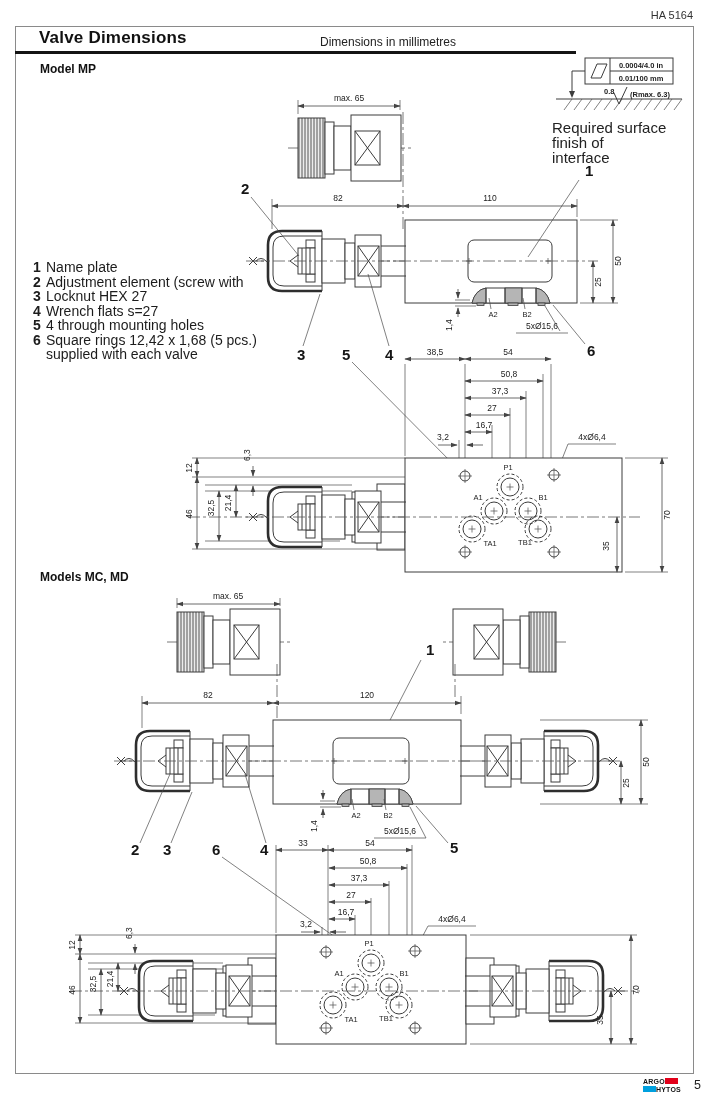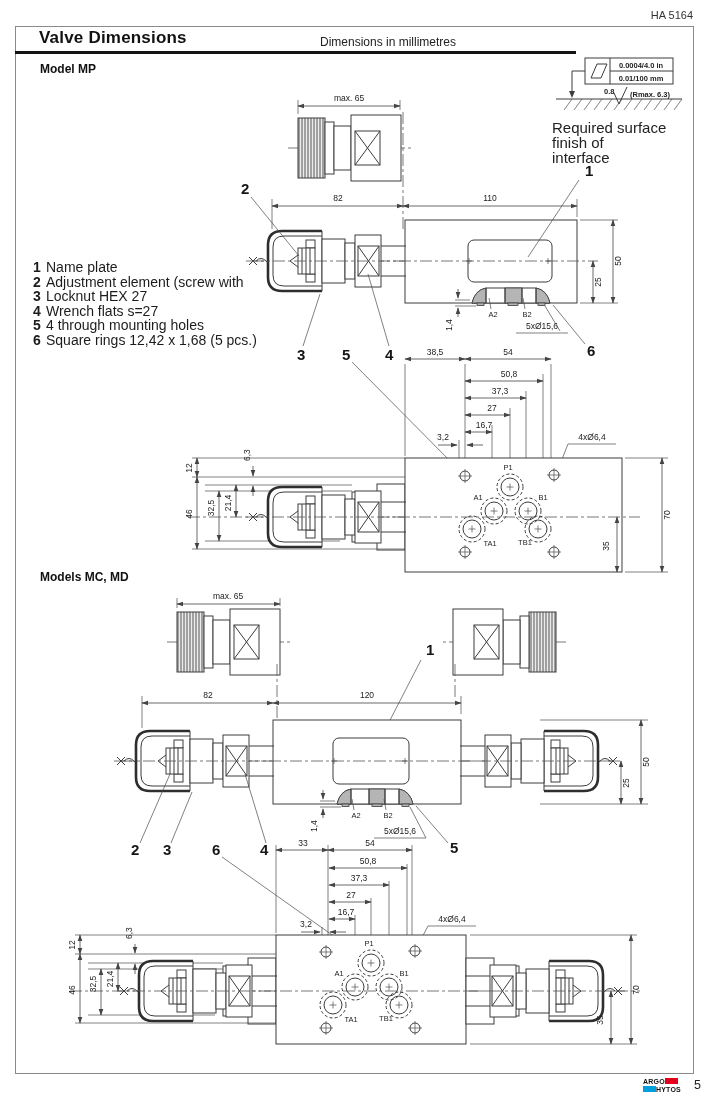--- a/index.html
+++ b/index.html
@@ -49,20 +49,21 @@
 <div class="heading h-mp">Model MP</div>
 <div class="heading h-mcmd">Models MC, MD</div>
 
 <div class="legend">
   <div class="lg-row"><span class="lg-num">1</span><span>Name plate</span></div>
   <div class="lg-row"><span class="lg-num">2</span><span>Adjustment element (screw with</span></div>
   <div class="lg-row"><span class="lg-num">3</span><span>Locknut HEX 27</span></div>
   <div class="lg-row"><span class="lg-num">4</span><span>Wrench flats s=27</span></div>
   <div class="lg-row"><span class="lg-num">5</span><span>4 through mounting holes</span></div>
   <div class="lg-row"><span class="lg-num">6</span><span>Square rings 12,42 x 1,68 (5 pcs.)</span></div>
+  <div class="lg-row"><span class="lg-num"></span><span>supplied with each valve</span></div>
 </div>
 
 <svg class="draw" width="709" height="1099" viewBox="0 0 709 1099">
   <defs>
     <marker id="ar" viewBox="0 0 10 10" refX="9" refY="5" markerWidth="9" markerHeight="9" orient="auto-start-reverse">
       <path d="M0,1.6 L10,5 L0,8.4 Z" fill="#444"></path>
     </marker>
     <pattern id="kn" width="3" height="6" patternUnits="userSpaceOnUse">
       <rect width="3" height="6" fill="#ececec"></rect>
       <line x1="1" y1="0" x2="1" y2="6" stroke="#555" stroke-width="1"></line>

